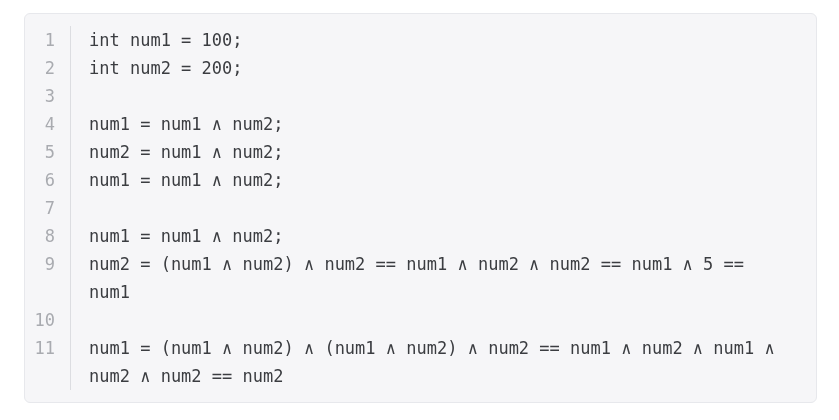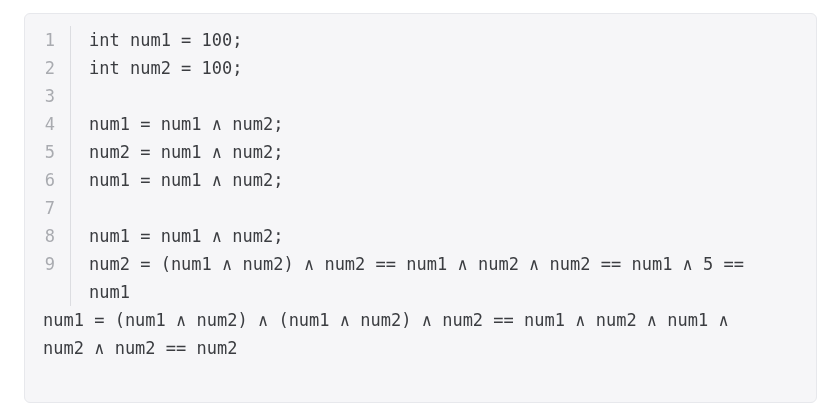--- a/index.html
+++ b/index.html
@@ -63,21 +63,21 @@
 
 <div class="code-block">
   <div id="lines-container">
   <div class="code-line">
     <div class="line-number">1</div>
     <div class="line-code">int num1 = 100;</div>
   </div>
 
   <div class="code-line">
     <div class="line-number">2</div>
-    <div class="line-code">int num2 = 100;</div>
+    <div class="line-code">int num2 = 200;</div>
   </div>
 
   <div class="code-line">
     <div class="line-number">3</div>
     <div class="line-code"></div>
   </div>
 
   <div class="code-line">
     <div class="line-number">4</div>
     <div class="line-code">num1 = num1 ∧ num2;</div>
@@ -101,18 +101,23 @@
   <div class="code-line">
     <div class="line-number">8</div>
     <div class="line-code">num1 = num1 ∧ num2;</div>
   </div>
 
   <div class="code-line">
     <div class="line-number">9</div>
     <div class="line-code">num2 = (num1 ∧ num2) ∧ num2 == num1 ∧ num2 ∧ num2 == num1 ∧ 5 == num1</div>
   </div>
 
+  <div class="code-line">
+    <div class="line-number">10</div>
+    <div class="line-code"></div>
+  </div>
 
   <div class="code-line">
+    <div class="line-number">11</div>
     <div class="line-code">num1 = (num1 ∧ num2) ∧ (num1 ∧ num2) ∧ num2 == num1 ∧ num2 ∧ num1 ∧ num2 ∧ num2 == num2</div>
   </div>
 </div>
 </div>
 
 </body></html>

